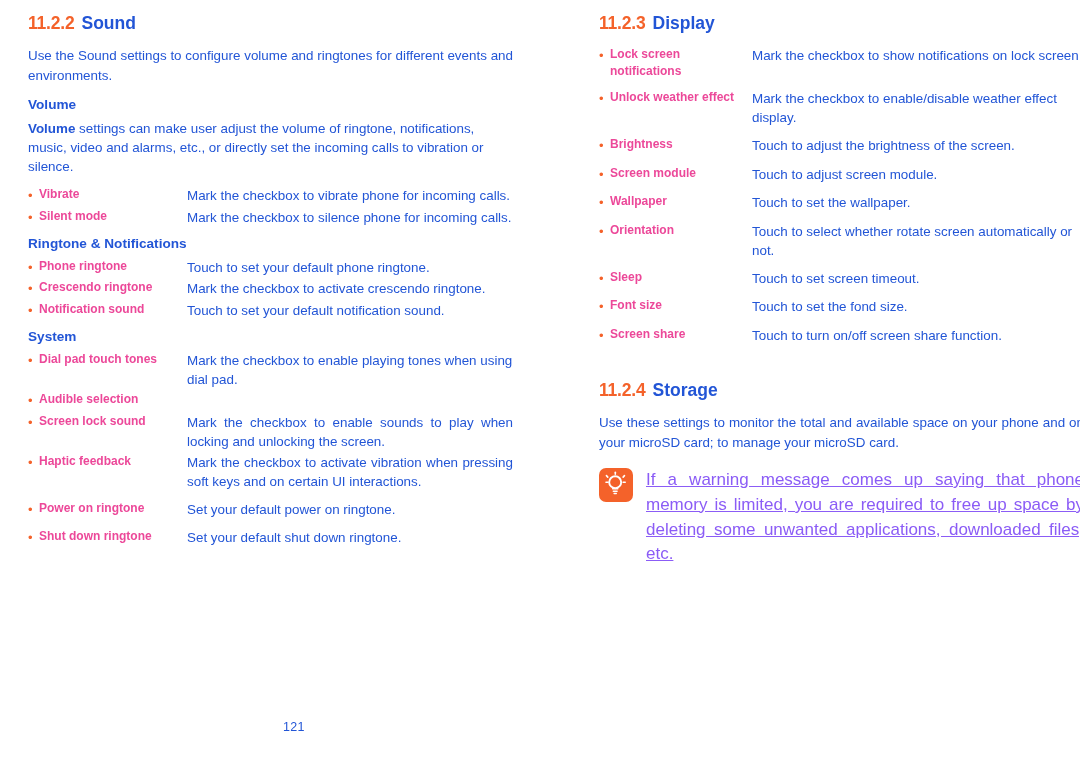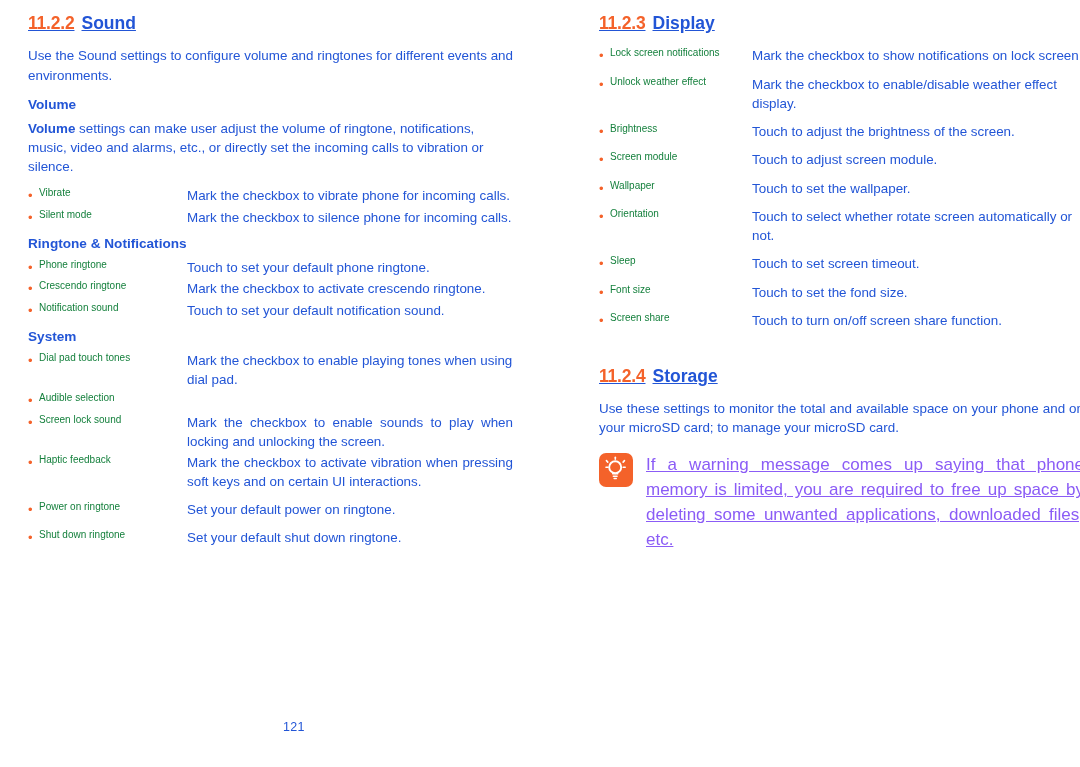--- a/index.html
+++ b/index.html
@@ -37,21 +37,20 @@
     width: 485px;
   }
 
   
   .sec-head {
     font-size: 17.5px;
     font-weight: bold;
     line-height: 1.1;
     margin: 0 0 13px 0;
     white-space: nowrap;
-    text-decoration: underline;
   }
   .sec-num {
     color: #f4622a;
     letter-spacing: -0.2px;
   }
   .sec-title {
     color: #2255d6;
     margin-left: 7px;
   }
   .sec-head.spaced-top { margin-top: 36px; }
@@ -95,23 +94,23 @@
   .bullet {
     color: #f4622a;
     font-size: 13px;
     line-height: 1.42;
     width: 11px;
     flex: 0 0 11px;
     text-align: left;
     padding-top: 1px;
   }
   .term {
-    font-size: 10px;
-    font-weight: normal;
-    color: #15803d;
+    font-size: 12px;
+    font-weight: bold;
+    color: #ec4899;
     line-height: 1.42;
     flex: 0 0 148px;
     width: 148px;
     padding-right: 4px;
     box-sizing: border-box;
   }
   .desc {
     font-size: 13.4px;
     color: #2255d6;
     line-height: 1.42;

